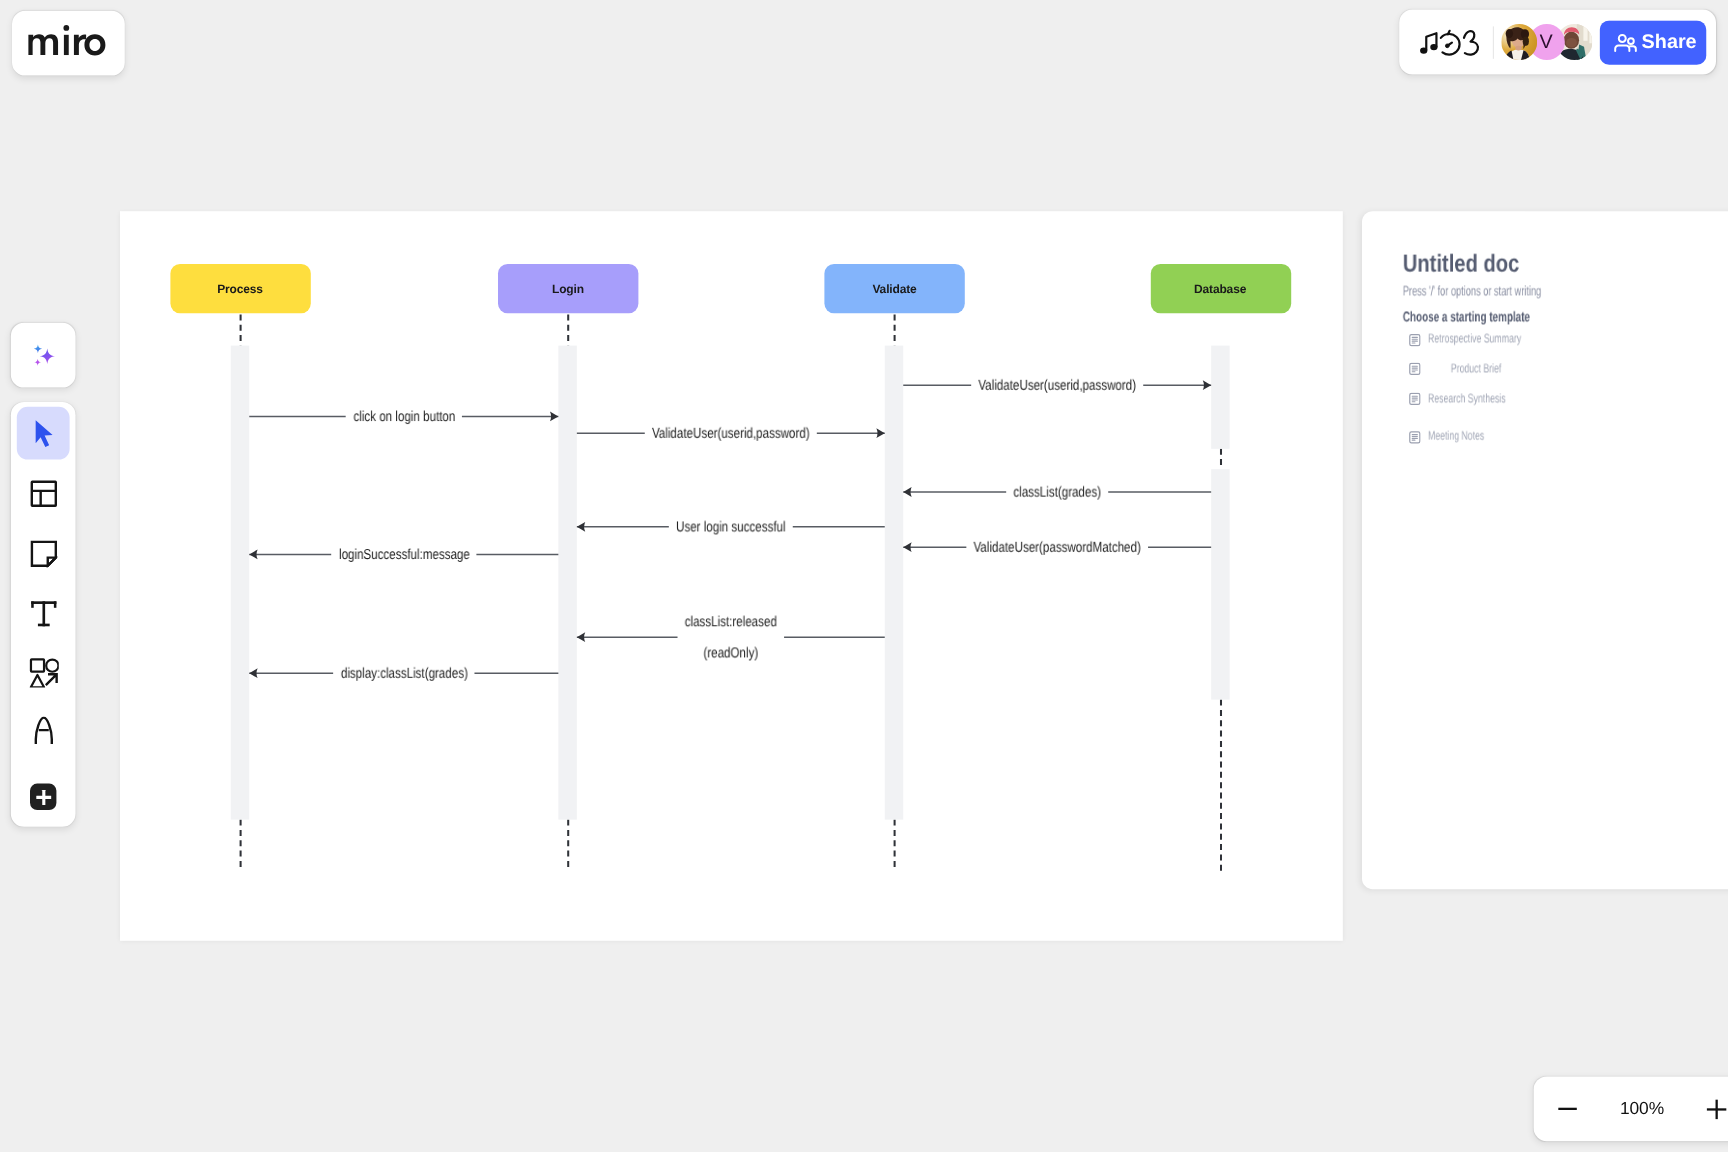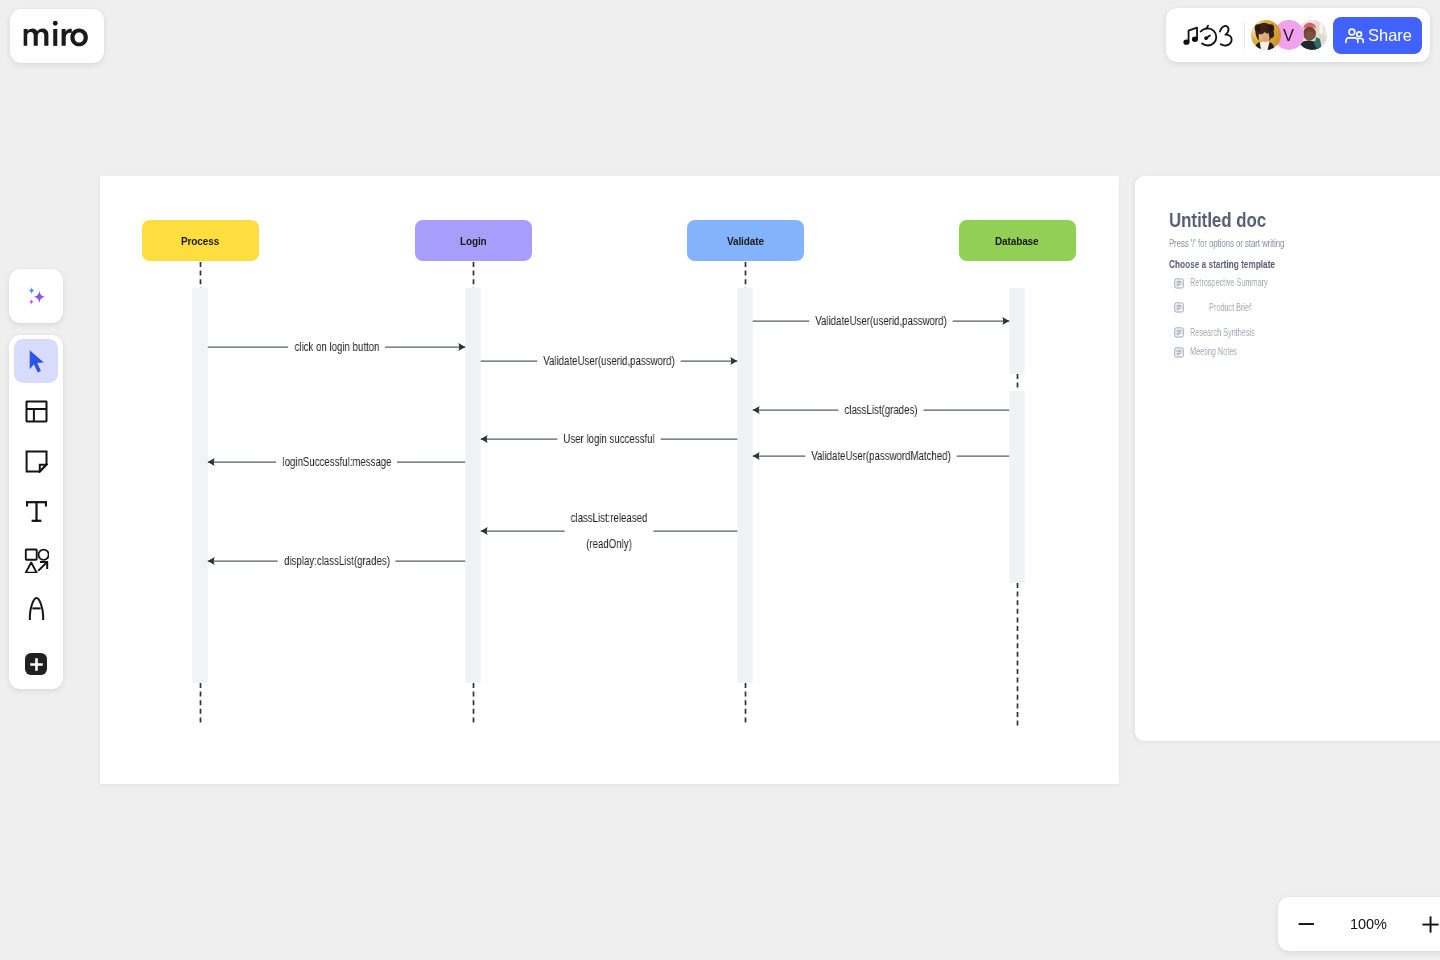--- a/index.html
+++ b/index.html
@@ -9,21 +9,21 @@
 .logo-card{position:absolute;left:10px;top:9px;width:94px;height:54px;background:#fff;border-radius:11px;box-shadow:0 2px 6px rgba(0,0,0,.09),0 0 1px rgba(0,0,0,.10);display:flex;align-items:center;justify-content:center;}
 .topbar{position:absolute;left:1166px;top:8px;width:264px;height:54px;background:#fff;border-radius:11px;box-shadow:0 2px 6px rgba(0,0,0,.09),0 0 1px rgba(0,0,0,.10);display:flex;align-items:center;padding:0 8px 0 16px;}
 .tt-icon{position:absolute;left:16px;top:12px;}
 .divider{position:absolute;left:78px;top:13.5px;}
 .avatars{position:absolute;left:85px;top:12px;}
 .tt-icon{width:53px;height:30px;display:block;cursor:pointer;}
 .divider{width:1px;height:27px;background:#e8e8e8;}
 .avatars{display:flex;align-items:center;}
 .avatar{width:30px;height:30px;border-radius:50%;overflow:hidden;position:relative;}
 .avatar+.avatar{margin-left:-7px;}
-.share-btn{position:absolute;left:167px;top:8.5px;height:37px;width:89px;background:#4262ff;border-radius:8px;display:flex;align-items:center;gap:3px;padding-left:11px;color:#fff;font-size:16.5px;font-weight:400;cursor:pointer;-webkit-font-smoothing:antialiased;will-change:transform;}
+.share-btn{position:absolute;left:167px;top:8.5px;height:37px;width:89px;background:#4262ff;border-radius:8px;display:flex;align-items:center;gap:3px;padding-left:11px;color:#fff;font-size:16.5px;font-weight:700;cursor:pointer;-webkit-font-smoothing:antialiased;will-change:transform;}
 .toolbar-ai{position:absolute;left:9px;top:269px;width:54px;height:54px;background:#fff;border-radius:11px;box-shadow:0 2px 6px rgba(0,0,0,.09),0 0 1px rgba(0,0,0,.10);display:flex;align-items:center;justify-content:center;}
 .toolbar{position:absolute;left:9px;top:335px;width:54px;height:354px;background:#fff;border-radius:11px;box-shadow:0 2px 6px rgba(0,0,0,.09),0 0 1px rgba(0,0,0,.10);}
 .tool{position:absolute;left:5px;width:44px;height:44px;border-radius:9px;display:flex;align-items:center;justify-content:center;cursor:pointer;}
 .tool.active{background:#d7dbfd;}
 .canvas{position:absolute;left:100px;top:176px;width:1019px;height:608px;background:#fff;box-shadow:0 1px 4px rgba(0,0,0,.06);}
 .docpanel{position:absolute;left:1135px;top:176px;width:320px;height:565px;background:#fff;border-radius:9px 0 0 9px;box-shadow:-1px 1px 5px rgba(0,0,0,.07);padding:0;}
 .doc-title{-webkit-font-smoothing:antialiased;position:absolute;left:34px;top:34px;font-size:20.5px;font-weight:700;color:#555c71;letter-spacing:0px;line-height:20px;transform:scaleX(0.82);transform-origin:0 50%;;will-change:transform}
 .doc-ph{-webkit-font-smoothing:antialiased;position:absolute;left:34px;top:61px;font-size:11.4px;color:#8b90a3;letter-spacing:0px;line-height:13px;transform:scaleX(0.675);transform-origin:0 50%;;will-change:transform}
 .doc-head{-webkit-font-smoothing:antialiased;position:absolute;left:34px;top:82px;font-size:11.8px;font-weight:700;color:#545b70;letter-spacing:0px;line-height:13px;transform:scaleX(0.70);transform-origin:0 50%;;will-change:transform}
 .tmpl{position:absolute;left:39px;display:flex;align-items:center;gap:6px;cursor:pointer;height:12px;}
@@ -290,21 +290,21 @@
       </div>
       <div class="tmpl" style="top: 150.6px;">
         <svg width="10" height="11" viewBox="0 0 16 17">
           <rect x="1.3" y="1.1" width="13.4" height="14.6" rx="2.2" fill="none" stroke="#9ba0b0" stroke-width="1.6"></rect>
           <g stroke="#9ba0b0" stroke-width="1.5" stroke-linecap="round">
             <path d="M4.6 4.8h6.8M4.6 7.3h6.8M4.6 9.8h6.8M4.6 12.2h3.6"></path>
           </g>
         </svg>
         <span class="tmpl-label">Research Synthesis</span>
       </div>
-      <div class="tmpl" style="top: 170px; justify-content: space-between;">
+      <div class="tmpl" style="top: 182px; justify-content: space-between;">
         <svg width="10" height="11" viewBox="0 0 16 17">
           <rect x="1.3" y="1.1" width="13.4" height="14.6" rx="2.2" fill="none" stroke="#9ba0b0" stroke-width="1.6"></rect>
           <g stroke="#9ba0b0" stroke-width="1.5" stroke-linecap="round">
             <path d="M4.6 4.8h6.8M4.6 7.3h6.8M4.6 9.8h6.8M4.6 12.2h3.6"></path>
           </g>
         </svg>
         <span class="tmpl-label">Meeting Notes</span>
       </div>
     </div>
 </div>

